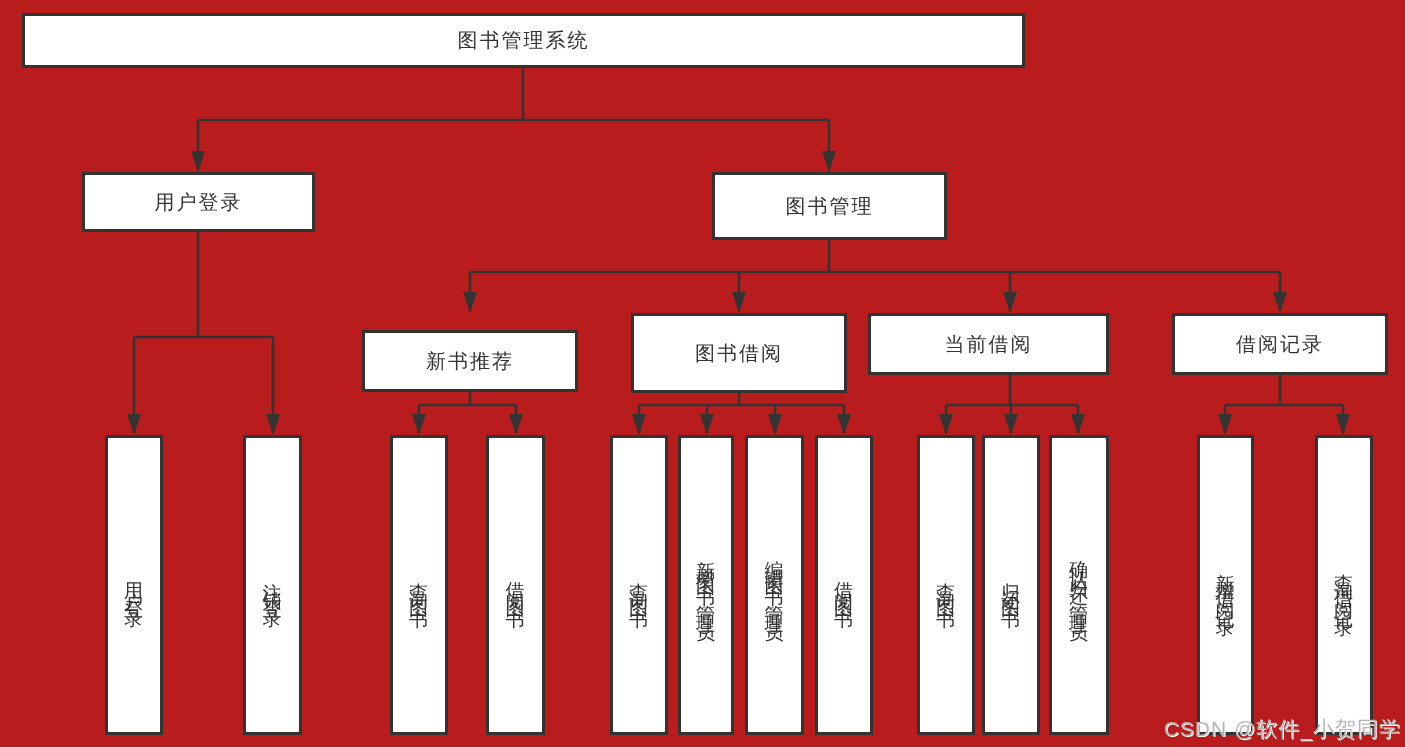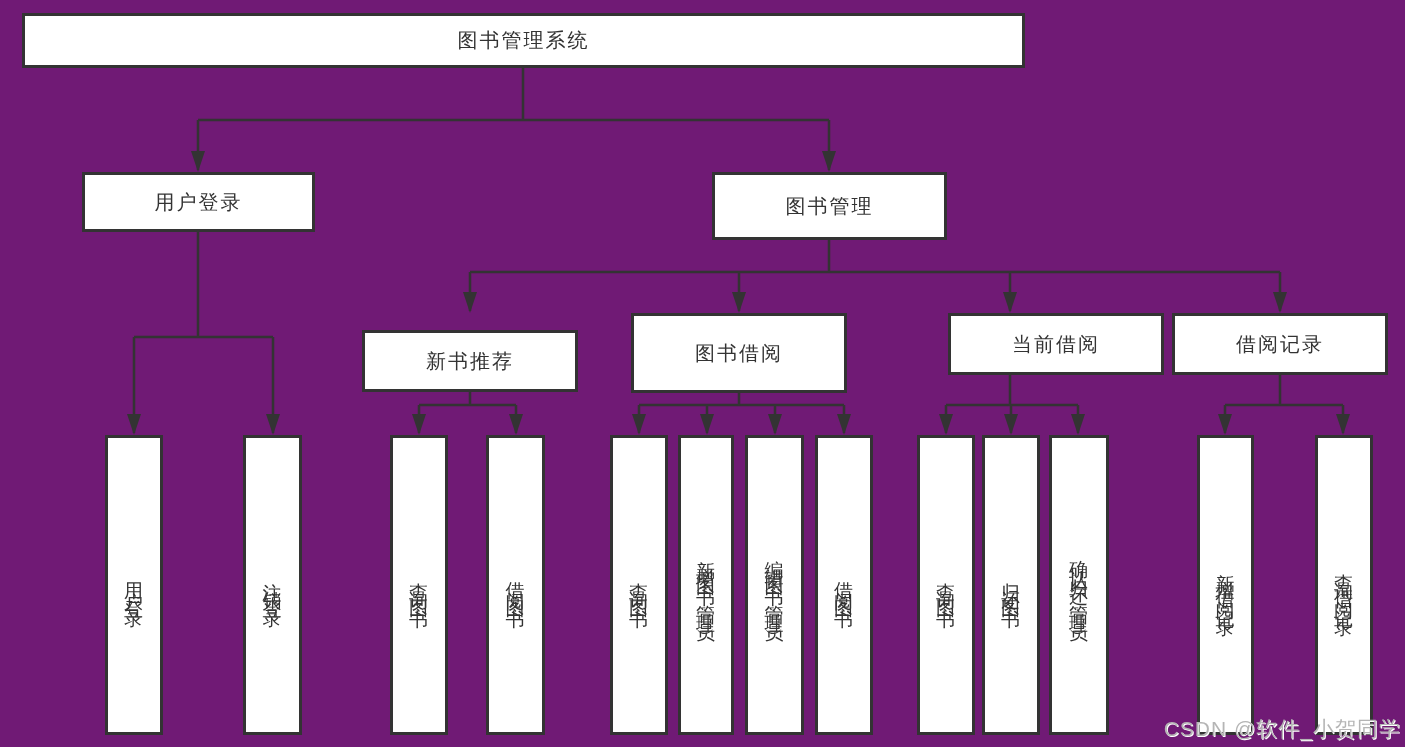--- a/index.html
+++ b/index.html
@@ -1,20 +1,20 @@
 <!DOCTYPE html>
 <html><head>
 <meta charset="utf-8">
 <style>
   html, body { margin: 0; padding: 0; background: #ffffff; }
   .stage {
     position: relative;
     width: 1405px;
     height: 747px;
-    background: #701a75;
+    background: #b91c1c;
     overflow: hidden;
     font-family: "Liberation Sans", sans-serif;
   }
   .connector-layer {
     position: absolute;
     left: 0; top: 0;
     width: 1405px; height: 747px;
   }
   .connector-layer path {
     stroke: #333333;
@@ -118,21 +118,21 @@
   <div class="box" style="left:712px;top:172px;width:235px;height:68px">
     <span>图书管理</span>
   </div>
 
   <div class="box" style="left:362px;top:330px;width:216px;height:62px">
     <span>新书推荐</span>
   </div>
   <div class="box" style="left:631px;top:313px;width:216px;height:80px">
     <span>图书借阅</span>
   </div>
-  <div class="box" style="left:948px;top:313px;width:216px;height:62px">
+  <div class="box" style="left:868px;top:313px;width:241px;height:62px">
     <span>当前借阅</span>
   </div>
   <div class="box" style="left:1172px;top:313px;width:216px;height:62px">
     <span>借阅记录</span>
   </div>
 
   <div class="box vert" style="left:105px;top:435px;width:58px;height:300px">
     <span>用户登录</span>
   </div>
   <div class="box vert" style="left:243px;top:435px;width:59px;height:300px">

